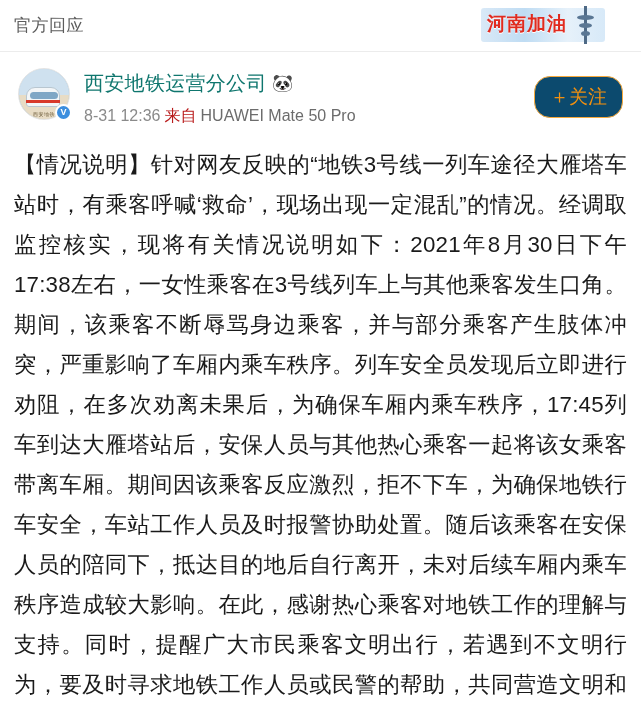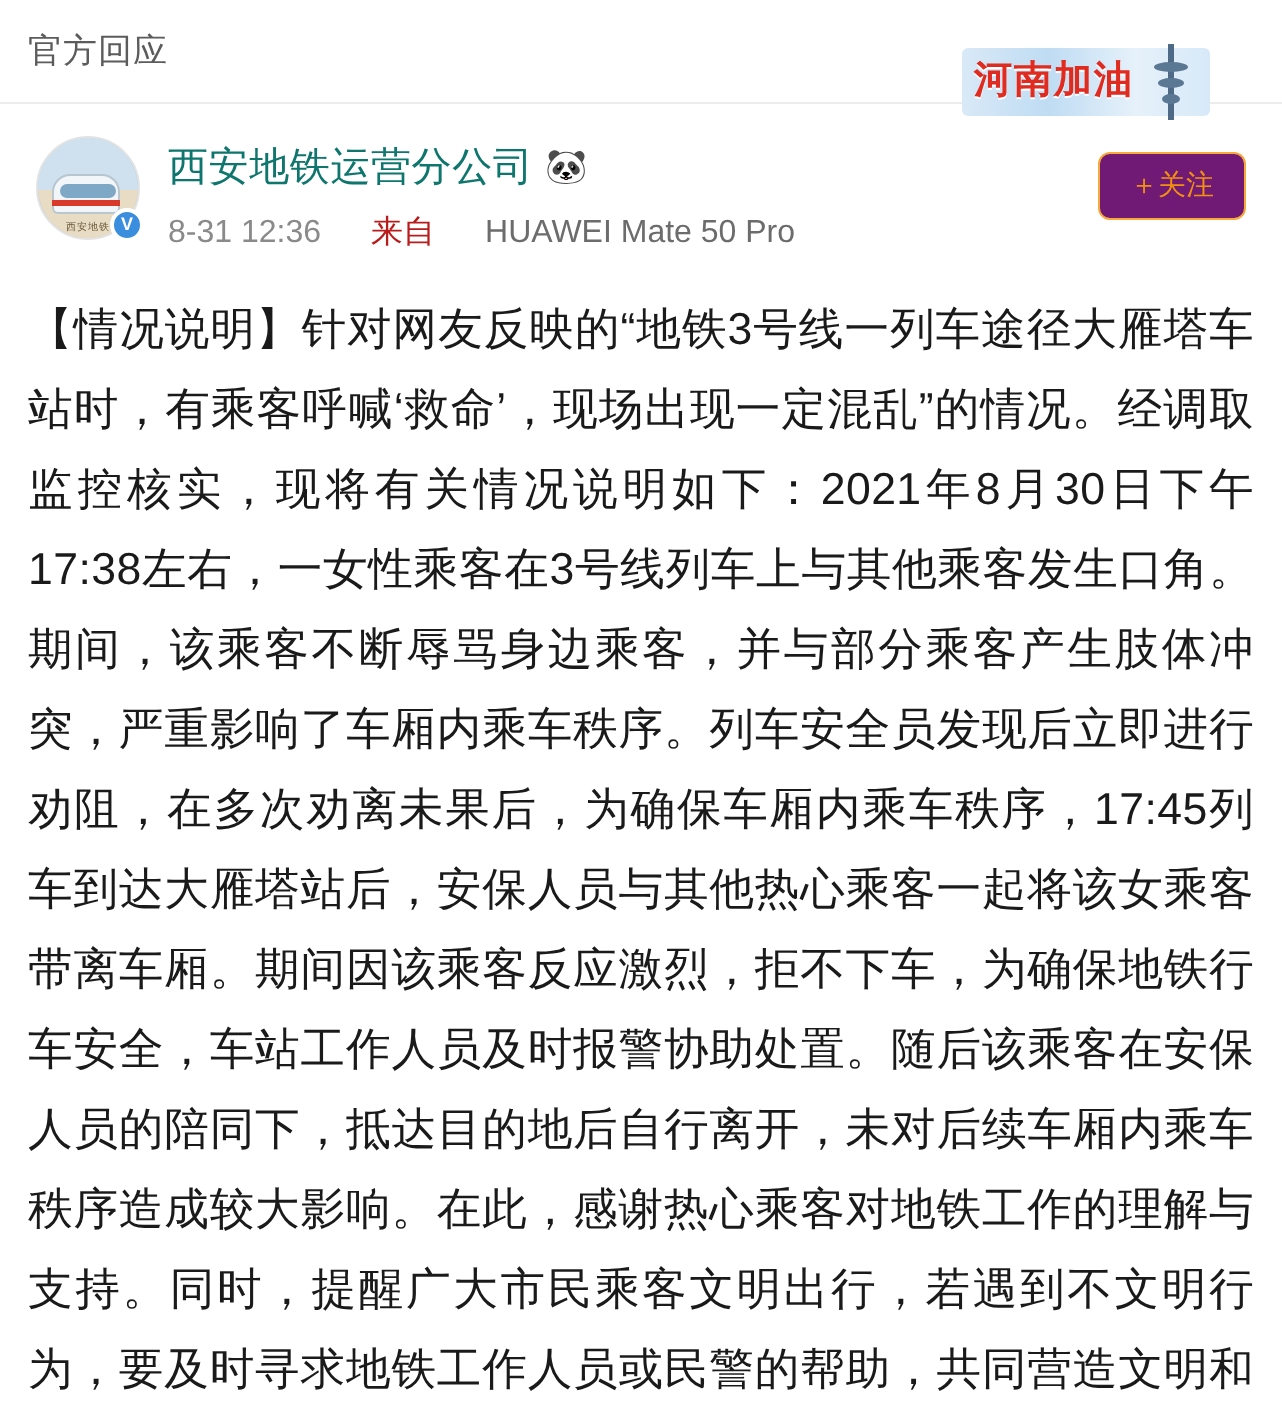--- a/index.html
+++ b/index.html
@@ -28,21 +28,21 @@
     background: #fff;
   }
   .topbar-title {
     font-size: 17px;
     color: #5c5c5c;
     letter-spacing: 0.5px;
   }
   .topbar-badge {
     position: absolute;
     right: 36px;
-    top: 18px;
+    top: 2px;
     width: 124px;
     height: 46px;
     display: flex;
     align-items: center;
     justify-content: flex-end;
     overflow: hidden;
   }
   .badge-art {
     position: relative;
     width: 124px;
@@ -179,35 +179,35 @@
   .panda-icon {
     font-size: 17px;
     line-height: 1;
   }
   .meta-line {
     margin-top: 9px;
     font-size: 16px;
     color: #8a8a8a;
     display: flex;
     align-items: baseline;
-    gap: 25px;
+    gap: 4px;
     flex-wrap: wrap;
   }
   .meta-source { color: #b91c1c; }
   .meta-device { color: #6c6c6c; }
 
   .follow-btn {
     position: absolute;
     right: 18px;
     top: 24px;
     border: 1px solid #f7a93b;
     color: #f2900f;
-    background: #701a75;
-    border-radius: 6px;
-    font-size: 14px;
+    background: #0c4a6e;
+    border-radius: 16px;
+    font-size: 19px;
     padding: 7px 15px;
     white-space: nowrap;
     cursor: pointer;
   }
 
   
   .post-body {
     padding: 10px 14px 18px 14px;
     font-size: 22.3px;
     line-height: 40px;

